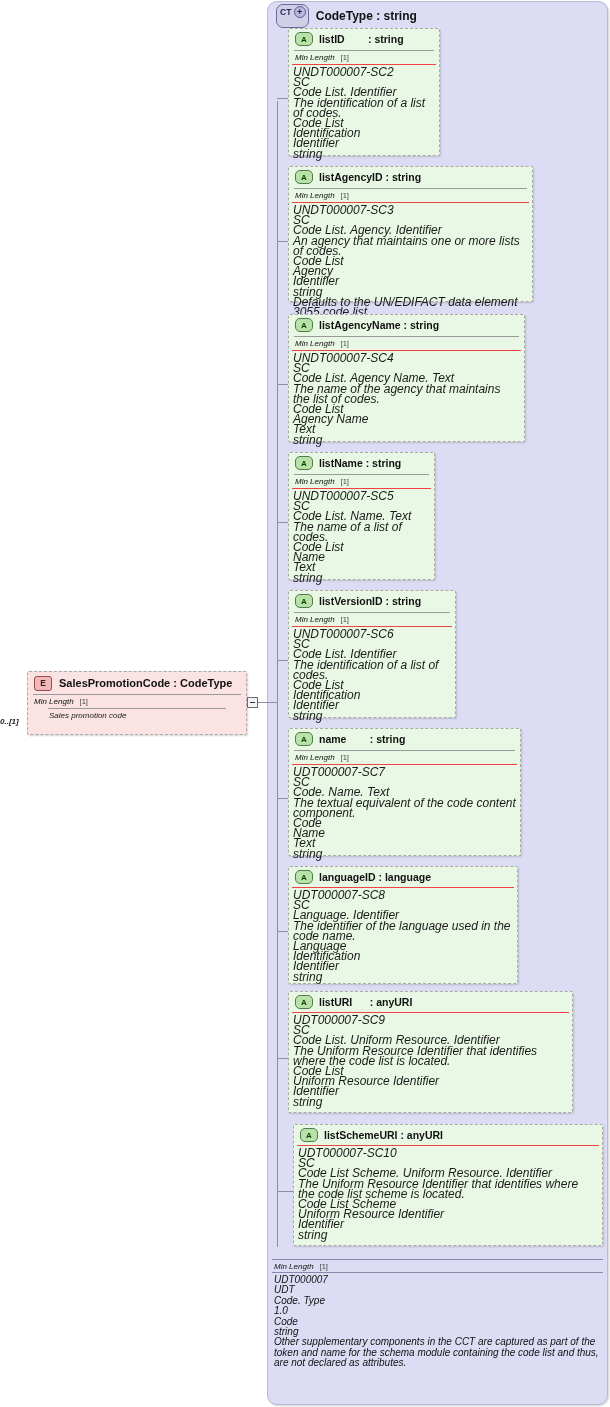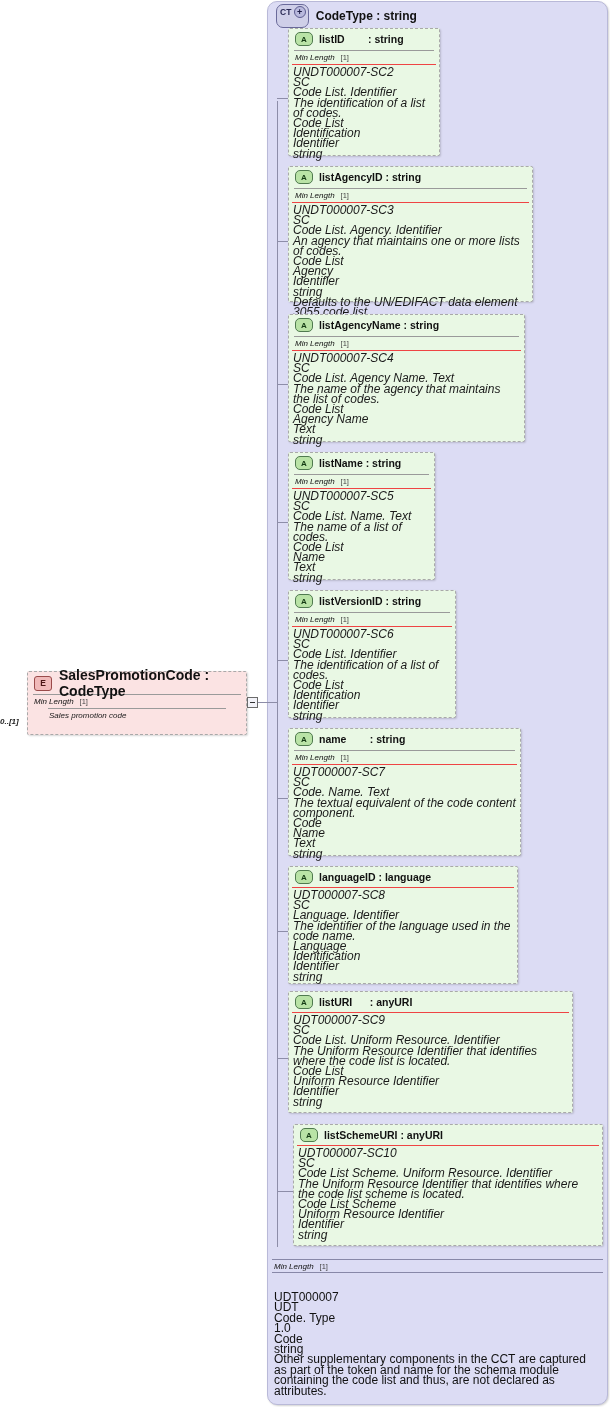--- a/index.html
+++ b/index.html
@@ -86,21 +86,21 @@
     position:absolute;left:27px;top:671px;width:220px;height:64px;
     background:#fbe3e3;border:1px dashed #a9a9a9;box-sizing:border-box;
     box-shadow:1px 1px 2px rgba(0,0,0,.16);border-radius:2px;
   }
   .elem-head{height:22px;display:flex;align-items:center;gap:7px;padding:0 6px;}
   .e-badge{
     display:inline-flex;align-items:center;justify-content:center;
     width:16px;height:13px;border:1px solid #9a4a4a;border-radius:3px;
     background:#f0b9b9;font-size:8.5px;font-weight:bold;color:#4a1414;flex:none;
   }
-  .elem-name{font-size:14px;font-weight:bold;color:#111;}
+  .elem-name{font-size:11px;font-weight:bold;color:#111;}
   .elem-rule{
     border-top:1px solid #9a9a9a;margin:0 5px;padding:2px 1px;
     font-size:8px;font-style:italic;color:#111;
   }
   .elem-rule .brk{font-style:normal;color:#444;font-size:7.5px;margin-left:6px;}
   .elem-doc{
     border-top:1px solid #9a9a9a;margin:0 20px;padding:2px 1px;
     font-size:8px;font-style:italic;color:#1a1a1a;
   }
   .card{
@@ -122,22 +122,22 @@
   .ct-doc-rule{
     position:absolute;left:272px;top:1259px;width:331px;
     border-top:1px solid #8888a8;
     font-size:8px;font-style:italic;color:#111;padding:2px 2px 2px 2px;
     box-sizing:border-box;
   }
   .ct-doc-rule .brk{font-style:normal;color:#444;font-size:7.5px;margin-left:6px;}
   .ct-doc{
     position:absolute;left:272px;top:1272px;width:331px;
     border-top:1px solid #8888a8;
-    font-size:12px;color:#111;line-height:10.4px;
-    padding:19px 2px 0 2px;box-sizing:border-box;
+    font-size:10px;font-style:italic;color:#111;line-height:10.4px;
+    padding:2px 2px 0 2px;box-sizing:border-box;
   }
 </style>
 </head>
 <body>
 
 <div id="stage">
 
   <div class="ct-box">
     <div class="ct-head">
       <span class="ct-badge">

